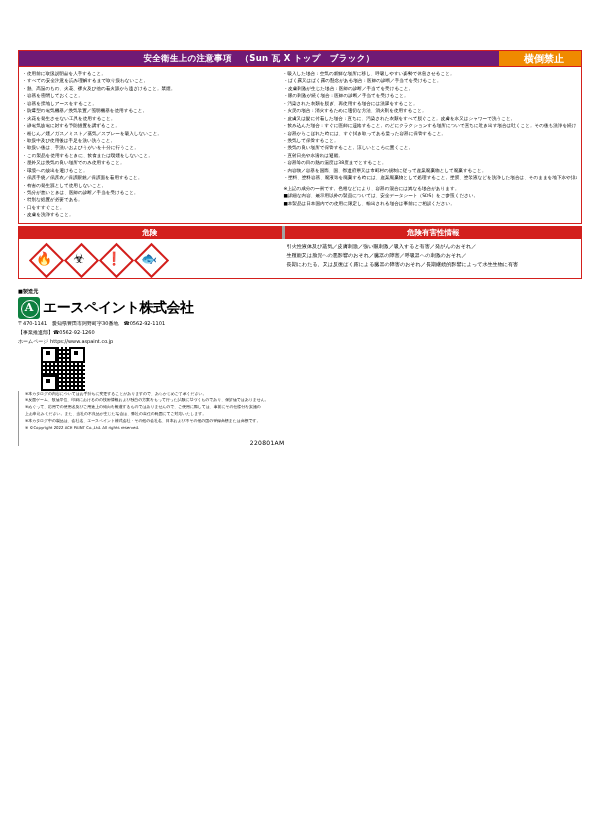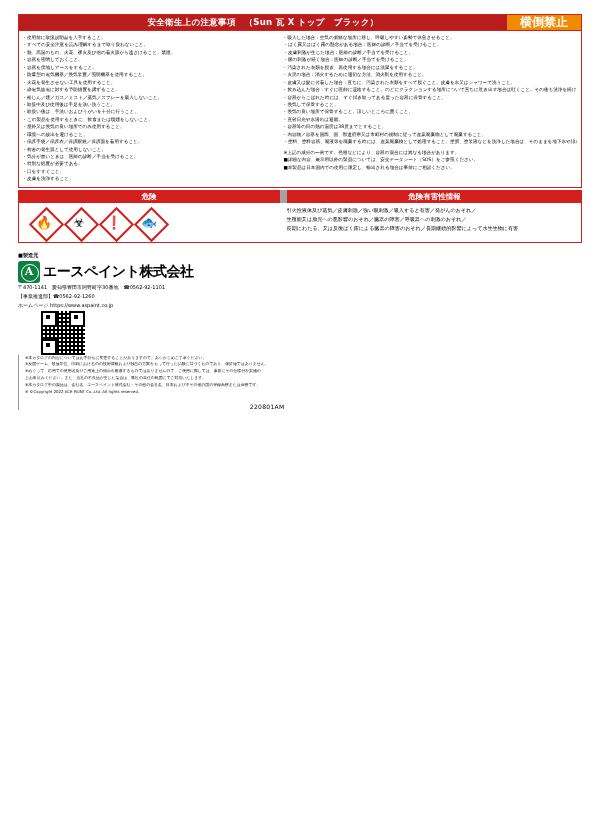--- a/index.html
+++ b/index.html
@@ -18,41 +18,43 @@
     position: absolute;
     left: 18px;
     top: 14px;
     width: 564px;
   }
 
   
   .header-bar {
     display: flex;
     align-items: center;
-    background: #b91c1c;
+    background: #701a75;
     border: 1px solid #d3201d;
     height: 15px;
+    margin-top: 36px;
   }
   .header-title {
     flex: 1;
     color: #ffffff;
     font-size: 8.5px;
     font-weight: bold;
     text-align: center;
     line-height: 15px;
     letter-spacing: 0.3px;
   }
   .header-right {
     width: 74px;
     background: #f08a00;
     color: #ffffff;
-    font-size: 12px;
+    font-size: 10px;
     font-weight: bold;
     text-align: center;
     line-height: 15px;
+    padding-left: 8px;
   }
 
   
   .body-box {
     border: 1px solid #d3201d;
     border-top: none;
     padding: 3px 4px 4px 4px;
     display: flex;
     gap: 6px;
   }
@@ -100,21 +102,21 @@
     height: 13px;
   }
   .danger-bar .seg {
     background: #d3201d;
     color: #fff;
     font-size: 7.5px;
     font-weight: bold;
     text-align: center;
     line-height: 13px;
   }
-  .danger-bar .seg.left { width: 47%; border-right: 7px solid #a3a3a3; }
+  .danger-bar .seg.left { width: 47%; border-right: 3px solid #a3a3a3; }
   .danger-bar .seg.right { width: 53%; }
 
   
   .ghs-box {
     border: 1px solid #d3201d;
     border-top: none;
     display: flex;
     padding: 3px 4px 4px 4px;
     gap: 6px;
   }

